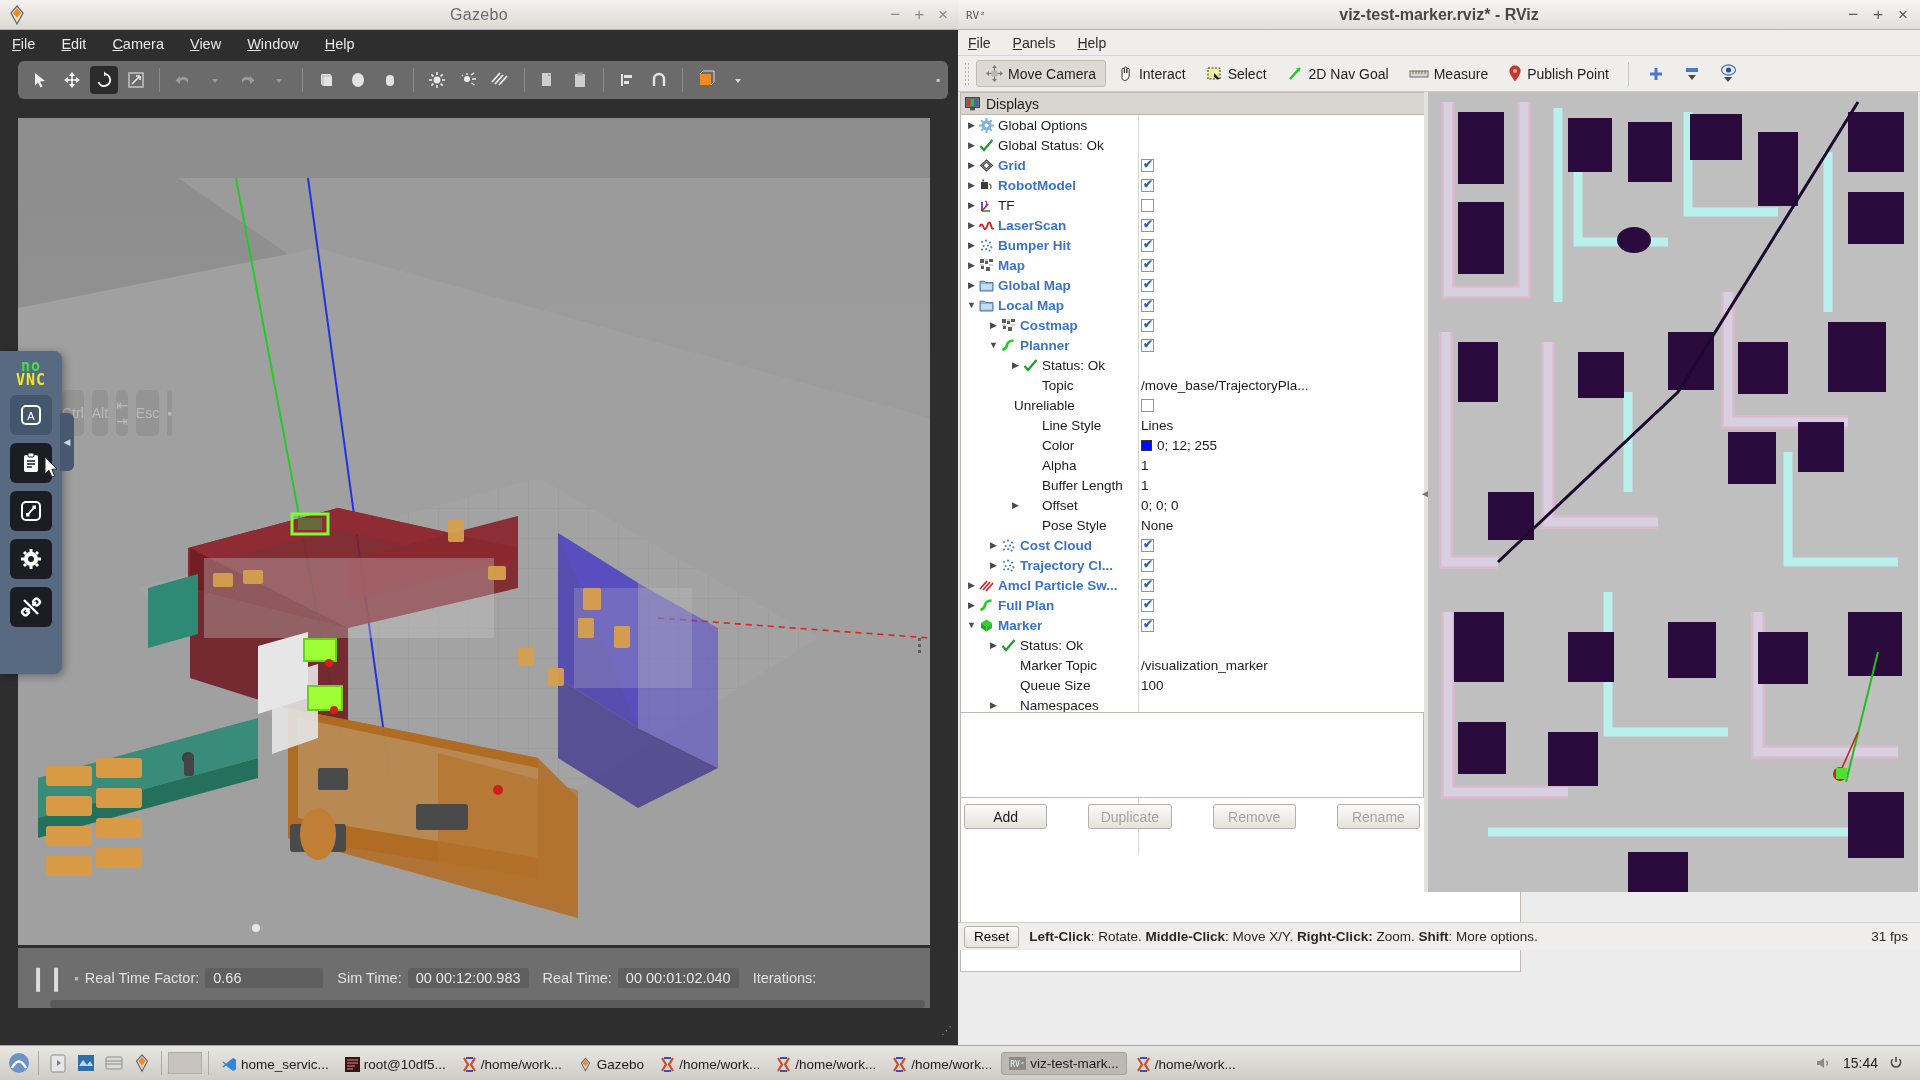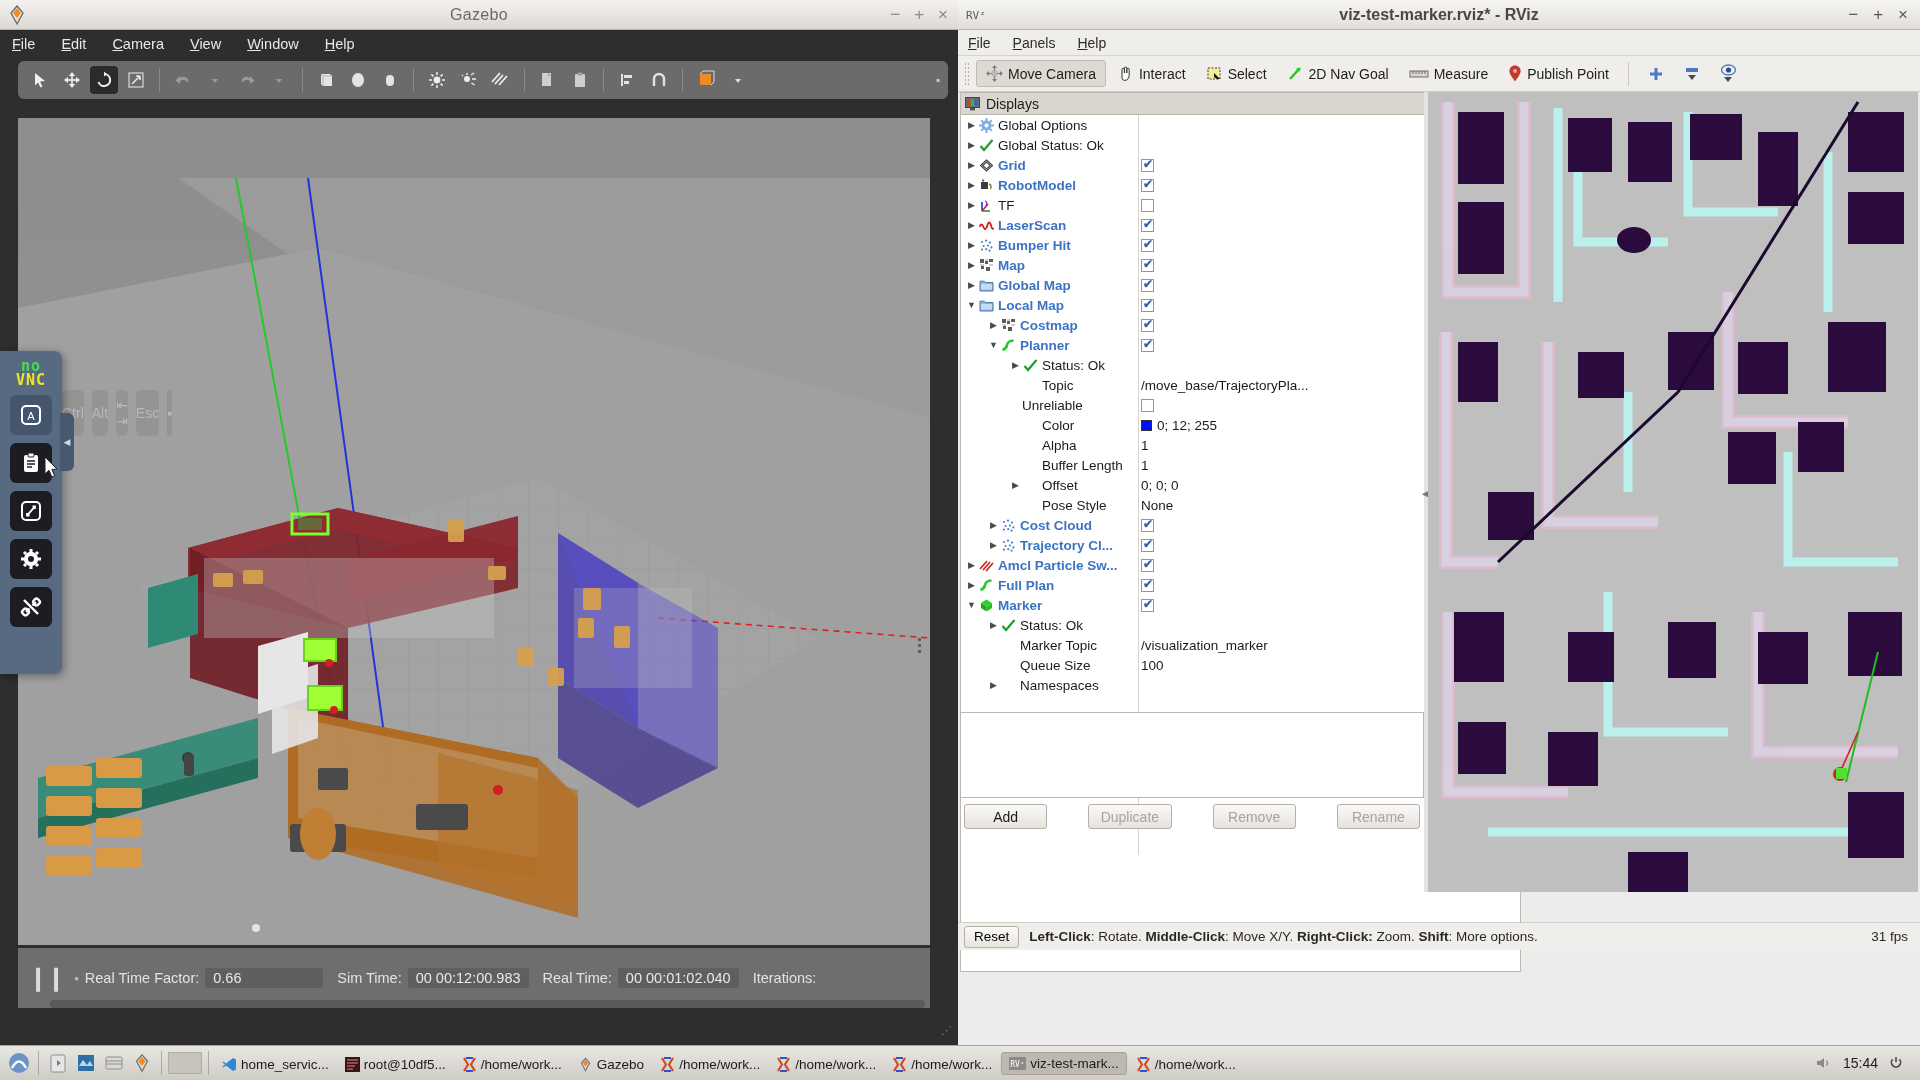--- a/index.html
+++ b/index.html
@@ -740,26 +740,34 @@
               <span class="tlabel">Status: Ok</span>
             </div>
             <div class="trow" style="padding-left: 48px;">
               <span class="arrow"></span>
               <span class="ticon"></span>
               <span class="tlabel">Topic</span>
               <span class="tcol2">
                 <span class="vtxt">/move_base/TrajectoryPla...</span>
               </span>
             </div>
-            <div class="trow" style="padding-left: 28px;">
+            <div class="trow" style="padding-left: 20px;">
               <span class="arrow"></span>
               <span class="ticon"></span>
               <span class="tlabel">Unreliable</span>
               <span class="tcol2">
                 <span class="cbx"></span>
+              </span>
+            </div>
+            <div class="trow" style="padding-left: 48px;">
+              <span class="arrow"></span>
+              <span class="ticon"></span>
+              <span class="tlabel">Line Style</span>
+              <span class="tcol2">
+                <span class="vtxt">Lines</span>
               </span>
             </div>
             <div class="trow" style="padding-left: 48px;">
               <span class="arrow"></span>
               <span class="ticon"></span>
               <span class="tlabel">Color</span>
               <span class="tcol2">
                 <span class="swatch" style="background: rgb(0, 12, 255);"></span>
                 <span class="vtxt">0; 12; 255</span>
               </span>

